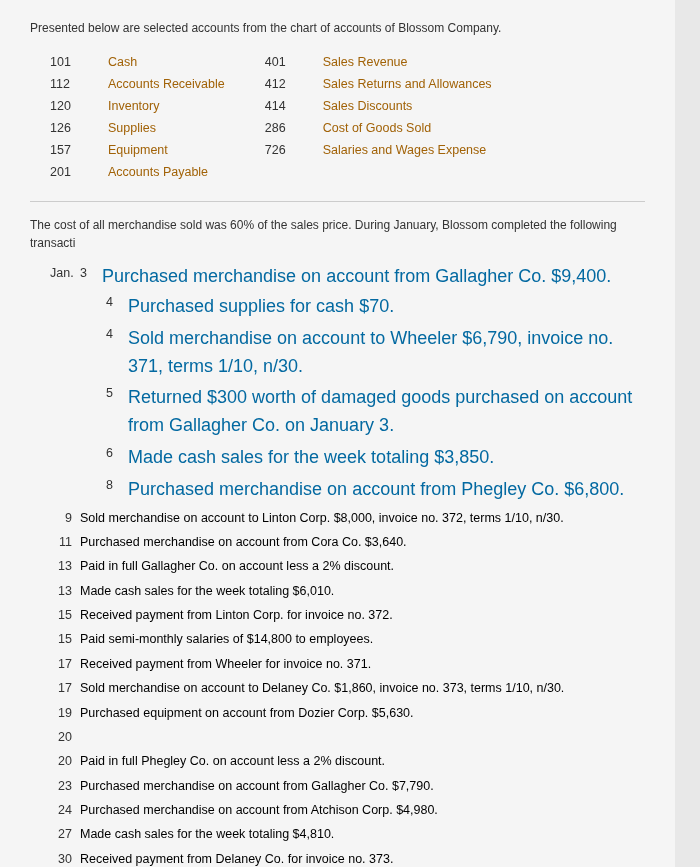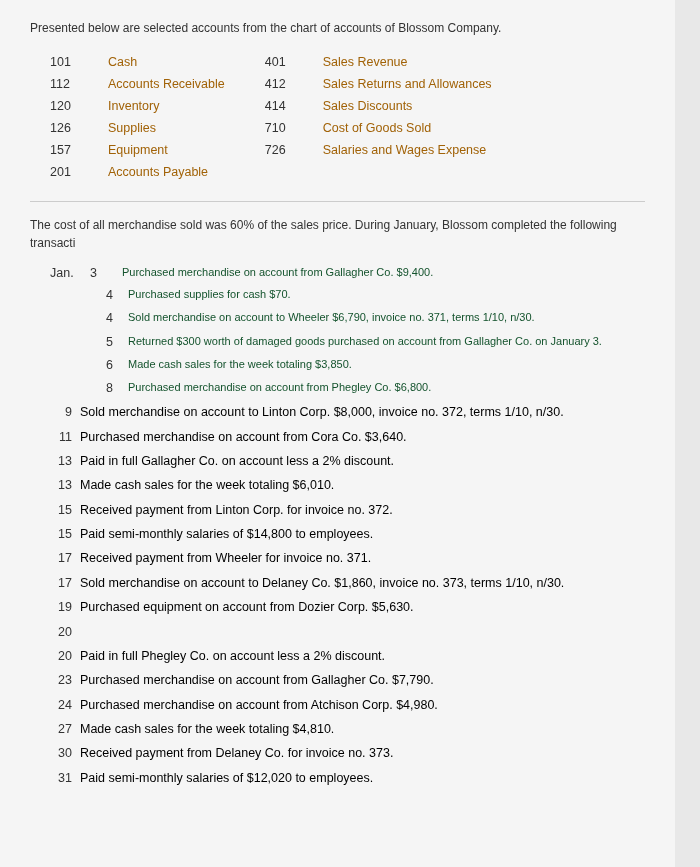--- a/index.html
+++ b/index.html
@@ -60,21 +60,21 @@
       line-height: 1.5;
     }
     .indented {
       margin-left: 20px;
     }
     .jan-block {
       margin-left: 20px;
     }
     .jan-header {
       display: flex;
-      gap: 12px;
+      gap: 2px;
       margin-bottom: 4px;
     }
     .jan-label {
       font-size: 12.5px;
       font-weight: 500;
       color: #333;
       min-width: 28px;
     }
     .jan-day-label {
       font-size: 12.5px;
@@ -89,22 +89,22 @@
       gap: 10px;
       padding: 2px 0;
       line-height: 1.55;
     }
     .jan-day {
       font-size: 12.5px;
       color: #333;
       min-width: 12px;
     }
     .jan-desc {
-      font-size: 11px;
-      color: #14532d;
+      font-size: 18px;
+      color: #0369a1;
     }
     .outer-trans {
       display: flex;
       gap: 8px;
       padding: 2.5px 0;
       line-height: 1.55;
     }
     .outer-day {
       font-size: 12.5px;
       color: #333;
@@ -158,21 +158,21 @@
   </div>
         <div class="account-row">
     <span class="acct-num">412</span>
     <span class="acct-name">Sales Returns and Allowances</span>
   </div>
         <div class="account-row">
     <span class="acct-num">414</span>
     <span class="acct-name">Sales Discounts</span>
   </div>
         <div class="account-row">
-    <span class="acct-num">710</span>
+    <span class="acct-num">286</span>
     <span class="acct-name">Cost of Goods Sold</span>
   </div>
         <div class="account-row">
     <span class="acct-num">726</span>
     <span class="acct-name">Salaries and Wages Expense</span>
   </div>
       </div>
   </div>
 
   <hr class="divider">

